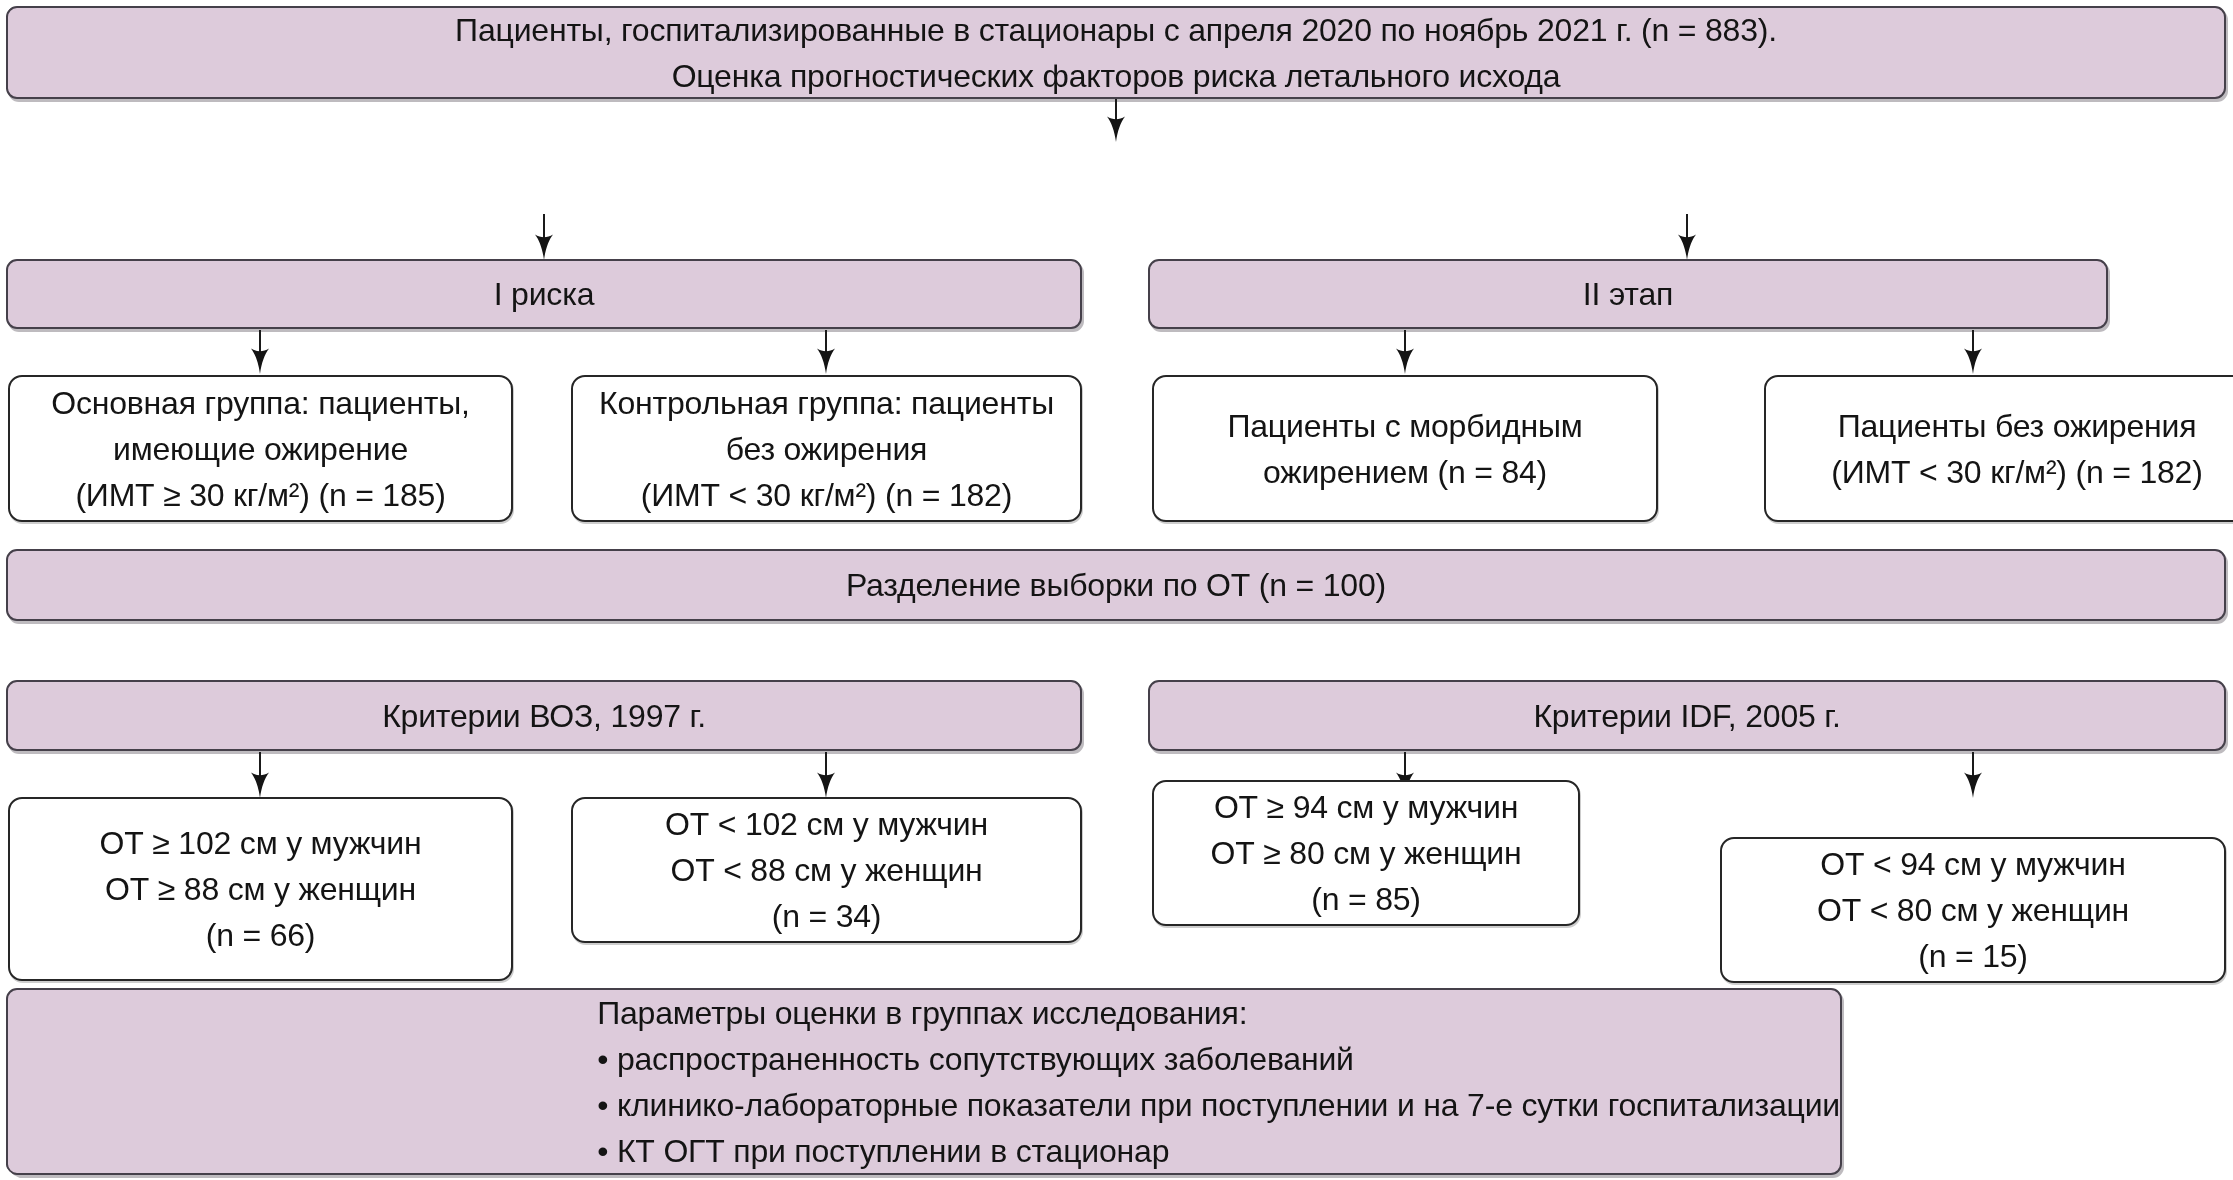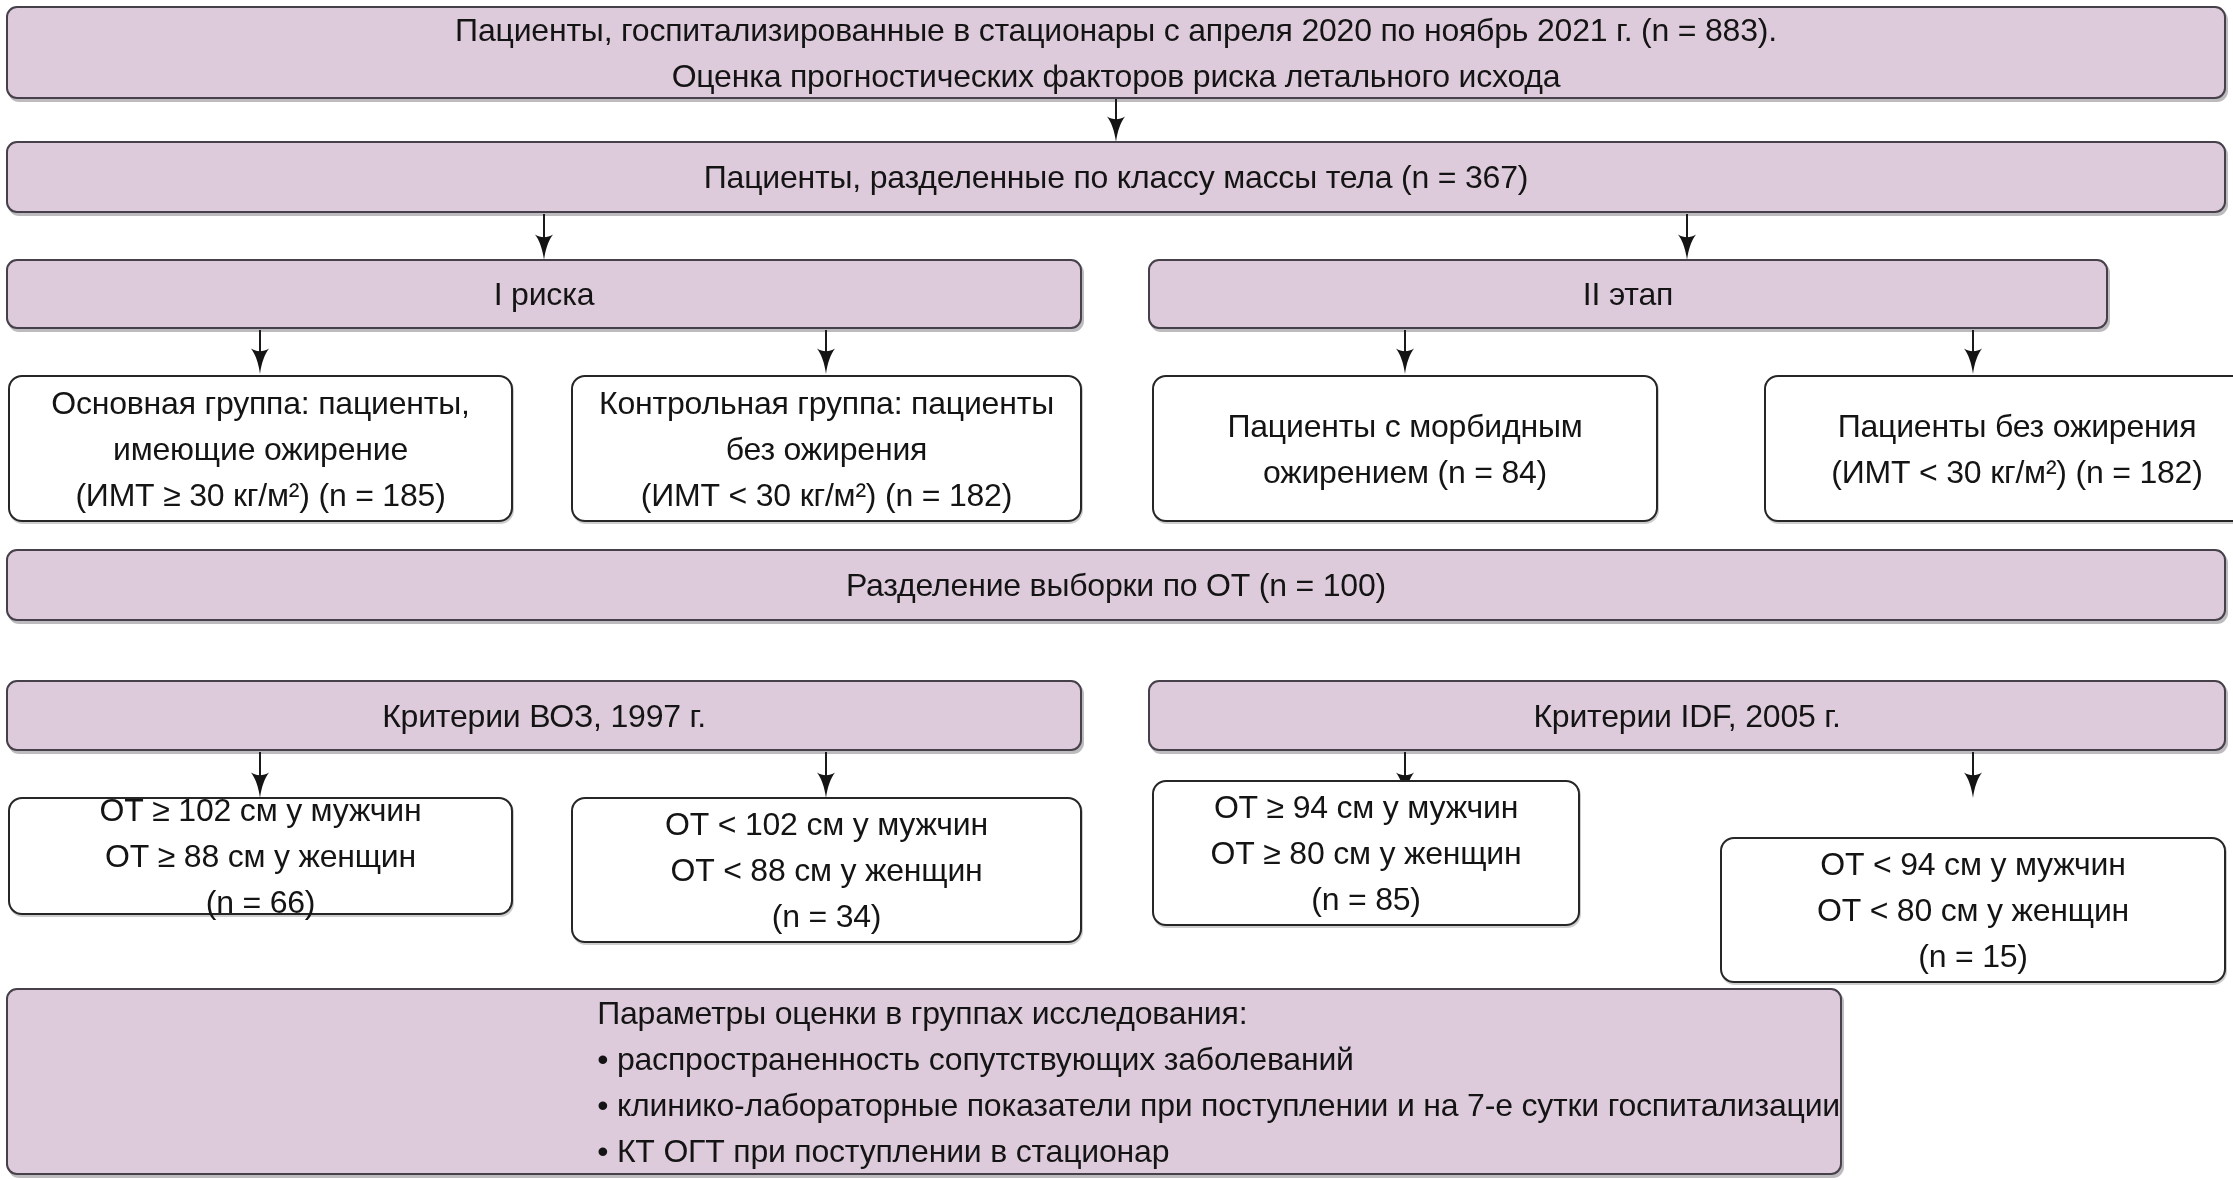--- a/index.html
+++ b/index.html
@@ -4,20 +4,21 @@
 <title>Флоу-схема исследования</title>
 <style>
   html,body { margin:0; padding:0; background:#ffffff; }
   .canvas {
     position:relative;
     width:2233px; height:1180px;
     background:#ffffff;
     font-family:"Liberation Sans","DejaVu Sans",sans-serif;
     color:var(--text,#141414);
     overflow:hidden;
+    border-radius:31px;
   }
   
   .band {
     position:absolute; box-sizing:border-box;
     background:var(--band-fill,#ddcbdb);
     border:2px solid var(--band-border,#45404a);
     border-radius:11px;
     box-shadow:2px 3px 0 rgba(110,104,112,0.45);
     display:flex; align-items:center; justify-content:center;
     text-align:center;
@@ -43,21 +44,21 @@
   #band-mass   { left:6px;    top:141px; width:2220px; height:72px;  }
   #hdr-s1      { left:6px;    top:259px; width:1076px; height:70px;  }
   #hdr-s2      { left:1148px; top:259px; width:960px; height:70px;  }
   #g1          { left:8px;    top:375px; width:505px;  height:147px; }
   #g2          { left:571px;  top:375px; width:511px;  height:147px; }
   #g3          { left:1152px; top:375px; width:506px;  height:147px; }
   #g4          { left:1720px; top:375px; width:506px;  height:147px;margin-left:44px; }
   #band-ot     { left:6px;    top:549px; width:2220px; height:72px;  }
   #hdr-c1      { left:6px;    top:680px; width:1076px; height:71px;  }
   #hdr-c2      { left:1148px; top:680px; width:1078px; height:71px;justify-content:center;  }
-  #o1          { left:8px;    top:797px; width:505px;  height:118px; }
+  #o1          { left:8px;    top:797px; width:505px;  height:184px; }
   #o2          { left:571px;  top:797px; width:511px;  height:146px; }
   #o3          { left:1152px; top:780px; width:428px;  height:146px; }
   #o4          { left:1720px; top:837px; width:506px;  height:146px; }
   #band-params { left:6px;    top:988px; width:1836px; height:187px;
                  justify-content:flex-end; text-align:left; padding-left:540px; }
   
   .arrow { position:absolute; width:18px; }
   .arrow .stem { position:absolute; left:8px; top:0; bottom:16px; width:2px; background:#1a1a1a; }
   .arrow .head { position:absolute; left:0; bottom:0; width:18px; height:28px; display:block; }
   .arr-top { left:1107px; top:99px;  height:43px; }
@@ -82,23 +83,20 @@
 Оценка прогностических факторов риска летального исхода</div>
   </div>
 
   <div class="arrow arr-top">
     <span class="stem"></span>
     <svg class="head" viewBox="0 0 18 28" xmlns="http://www.w3.org/2000/svg">
         <path d="M9 28 C7.6 17 4.2 8 0 2.5 C5.8 6.2 12.2 6.2 18 2.5 C13.8 8 10.4 17 9 28 Z" fill="#141414"></path>
       </svg>
   </div>
 
-  <div class="band" id="band-mass">
-    <div class="txt">Пациенты, разделенные по классу массы тела (n = 367)</div>
-  </div>
 
   <div class="arrow arr-s1">
     <span class="stem"></span>
     <svg class="head" viewBox="0 0 18 28" xmlns="http://www.w3.org/2000/svg">
         <path d="M9 28 C7.6 17 4.2 8 0 2.5 C5.8 6.2 12.2 6.2 18 2.5 C13.8 8 10.4 17 9 28 Z" fill="#141414"></path>
       </svg>
   </div>
   <div class="arrow arr-s2">
     <span class="stem"></span>
     <svg class="head" viewBox="0 0 18 28" xmlns="http://www.w3.org/2000/svg">

